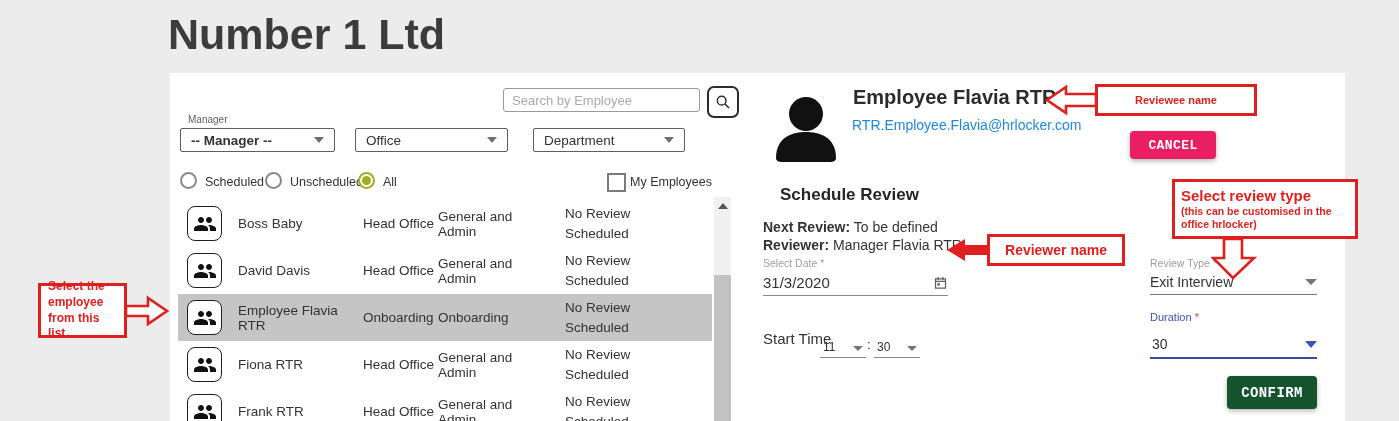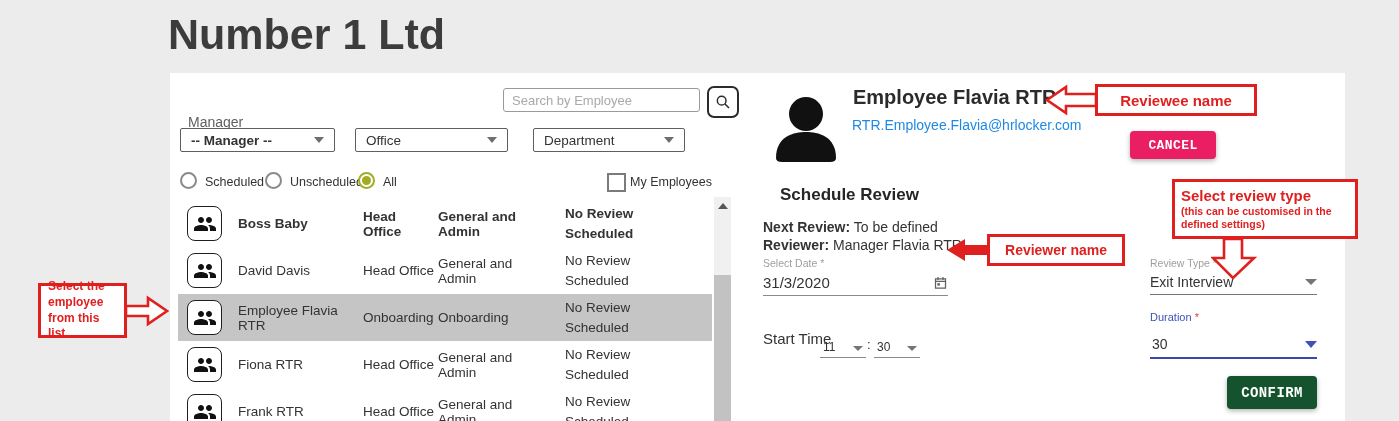--- a/index.html
+++ b/index.html
@@ -17,21 +17,21 @@
 
   
   #search-input{left:333px;top:15px;width:197px;height:24px;border:1px solid #9a9a9a;
     border-radius:3px;font-size:13px;color:#333;padding:0 8px;box-sizing:border-box;outline:none;
     font-family:"Liberation Sans",sans-serif;}
   #search-input::placeholder{color:#a9a9a9;}
   #search-btn{left:537px;top:13px;width:28px;height:28px;border:2px solid #2b2b2b;border-radius:7px;
     background:#fff;display:flex;align-items:center;justify-content:center;cursor:pointer;}
 
   
-  .float-label{font-size:14px;color:#5f5f5f;}
+  .float-label{font-size:10px;color:#5f5f5f;}
   #manager-float{left:18px;top:41px;}
   .dropdown{height:24px;border:1px solid #5f5f5f;border-radius:2px;display:flex;align-items:center;
     padding:0 10px;box-sizing:border-box;font-size:13.5px;color:#333;background:#fff;cursor:pointer;}
   .dropdown .caret{margin-left:auto;width:0;height:0;border-left:5px solid transparent;
     border-right:5px solid transparent;border-top:6px solid #6e6e6e;}
   #dd-manager{left:10px;top:55px;width:155px;font-weight:bold;}
   #dd-office{left:185px;top:55px;width:153px;}
   #dd-department{left:363px;top:55px;width:152px;}
 
   
@@ -42,21 +42,21 @@
   .opt-label{font-size:12.5px;color:#333;}
   #rad-scheduled{left:10px;top:99px;} #lab-scheduled{left:35px;top:102px;}
   #rad-unscheduled{left:95px;top:99px;} #lab-unscheduled{left:120px;top:102px;}
   #rad-all{left:188px;top:99px;} #lab-all{left:213px;top:102px;}
   #chk-mine{left:437px;top:100px;width:15px;height:15px;border:2px solid #7b7b7b;background:#fff;cursor:pointer;}
   #lab-mine{left:460px;top:102px;}
 
   
   .erow{left:8px;width:534px;height:47px;border-bottom:1px solid #e7e7e7;background:#fff;cursor:pointer;}
   .erow.selected{background:#c5c5c5;}
-  #row0{top:127px;font-weight:bold;} #row1{top:174px;} #row2{top:221px;} #row3{top:268px;} #row4{top:315px;height:33px;border-bottom:none;}
+  #row0{top:127px;} #row1{top:174px;} #row2{top:221px;} #row3{top:268px;} #row4{top:315px;height:33px;border-bottom:none;}
   .icon-box{left:9px;top:6px;width:35px;height:35px;border:1.5px solid #1f1f1f;border-radius:8px;
     box-sizing:border-box;display:flex;align-items:center;justify-content:center;background:#fff;}
   .cell{font-size:13.5px;color:#333;display:flex;align-items:center;height:47px;}
   #row4 .cell{height:47px;}
   .c-name{left:60px;width:122px;}
   .c-office{left:185px;width:72px;}
   .c-dept{left:260px;width:108px;}
   .c-status{left:369px;width:92px;line-height:1.45;align-items:center;display:flex;margin-left:18px;}
 
   
@@ -106,21 +106,21 @@
   #dur-label .req{color:#e53935;}
   #dur-row{left:980px;top:258px;width:167px;height:26px;border-bottom:2px solid #3949ab;
     display:flex;align-items:center;cursor:pointer;}
   #dur-value{font-size:14px;color:#333;padding-left:2px;}
   #dur-row .caret{margin-left:auto;width:0;height:0;border-left:6px solid transparent;
     border-right:6px solid transparent;border-top:7px solid #3f51b5;}
 
   
   .ann-box{background:#fff;border:3px solid #e01f1f;color:#e01f1f;font-weight:bold;
     box-sizing:border-box;display:flex;align-items:center;justify-content:center;}
-  #ann-reviewee{left:1095px;top:84px;width:162px;height:32px;font-size:15px;}
+  #ann-reviewee{left:1095px;top:84px;width:162px;height:32px;font-size:11px;}
   #ann-reviewer{left:987px;top:234px;width:138px;height:32px;font-size:14px;}
   #ann-rt{left:1172px;top:179px;width:186px;height:60px;flex-direction:column;align-items:flex-start;
     justify-content:center;padding:2px 6px;}
   #ann-rt .t1{font-size:15px;line-height:1.2;}
   #ann-rt .t2{font-size:10.5px;line-height:1.25;}
   #ann-left{left:38px;top:283px;width:89px;height:55px;font-size:12px;line-height:1.3;
     justify-content:flex-start;padding:4px 7px;}
   .ann-arrow{pointer-events:none;}
 </style>
 </head>
@@ -300,21 +300,21 @@
   <polygon points="2,16 21,3 21,10 51,10 51,22 21,22 21,29" fill="#fff" stroke="#e01f1f" stroke-width="2.6"></polygon>
 </svg>
 
 <div class="abs ann-box" id="ann-reviewer">Reviewer name</div>
 <svg class="abs ann-arrow" style="left:946px;top:236px;" width="43" height="28">
   <polygon points="1,14 19,3 19,9 42,9 42,19 19,19 19,25" fill="#e01f1f"></polygon>
 </svg>
 
 <div class="abs ann-box" id="ann-rt">
   <div class="t1">Select review type</div>
-  <div class="t2">(this can be customised in the defined settings)</div>
+  <div class="t2">(this can be customised in the office hrlocker)</div>
 </div>
 <svg class="abs ann-arrow" style="left:1211px;top:238px;" width="46" height="42">
   <polygon points="13,1 31,1 31,20 43,20 22,40 2,20 13,20" fill="#fff" stroke="#e01f1f" stroke-width="2.6"></polygon>
 </svg>
 
 <div class="abs ann-box" id="ann-left">Select the employee from this list</div>
 <svg class="abs ann-arrow" style="left:125px;top:295px;" width="44" height="32">
   <polygon points="1,11 23,11 23,3 42,16 23,29 23,21 1,21" fill="#fff" stroke="#e01f1f" stroke-width="2.6"></polygon>
 </svg>
 

